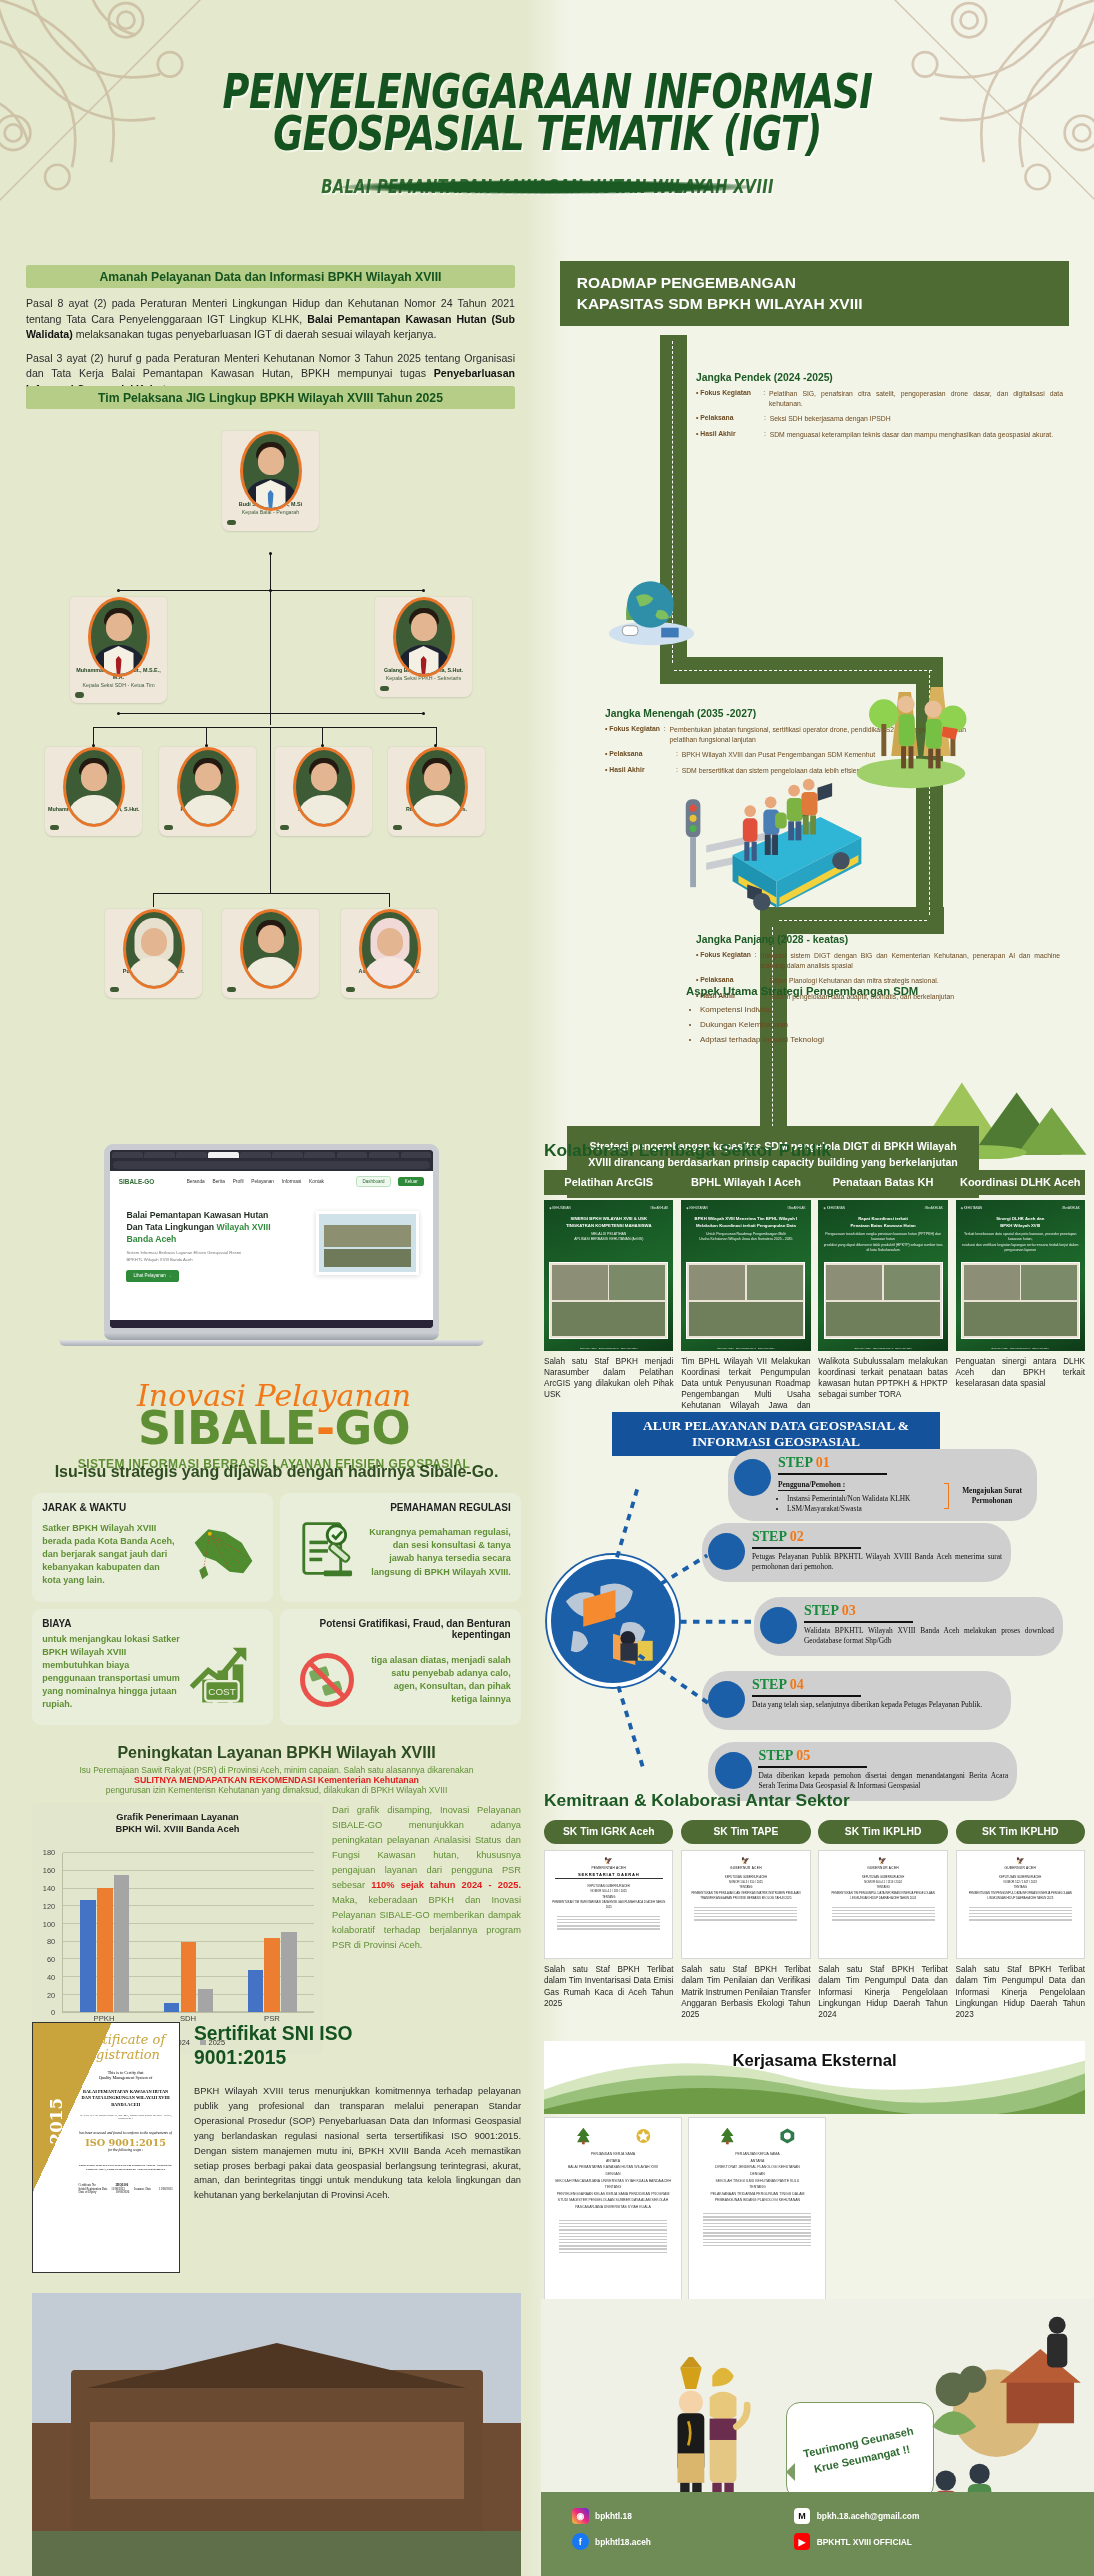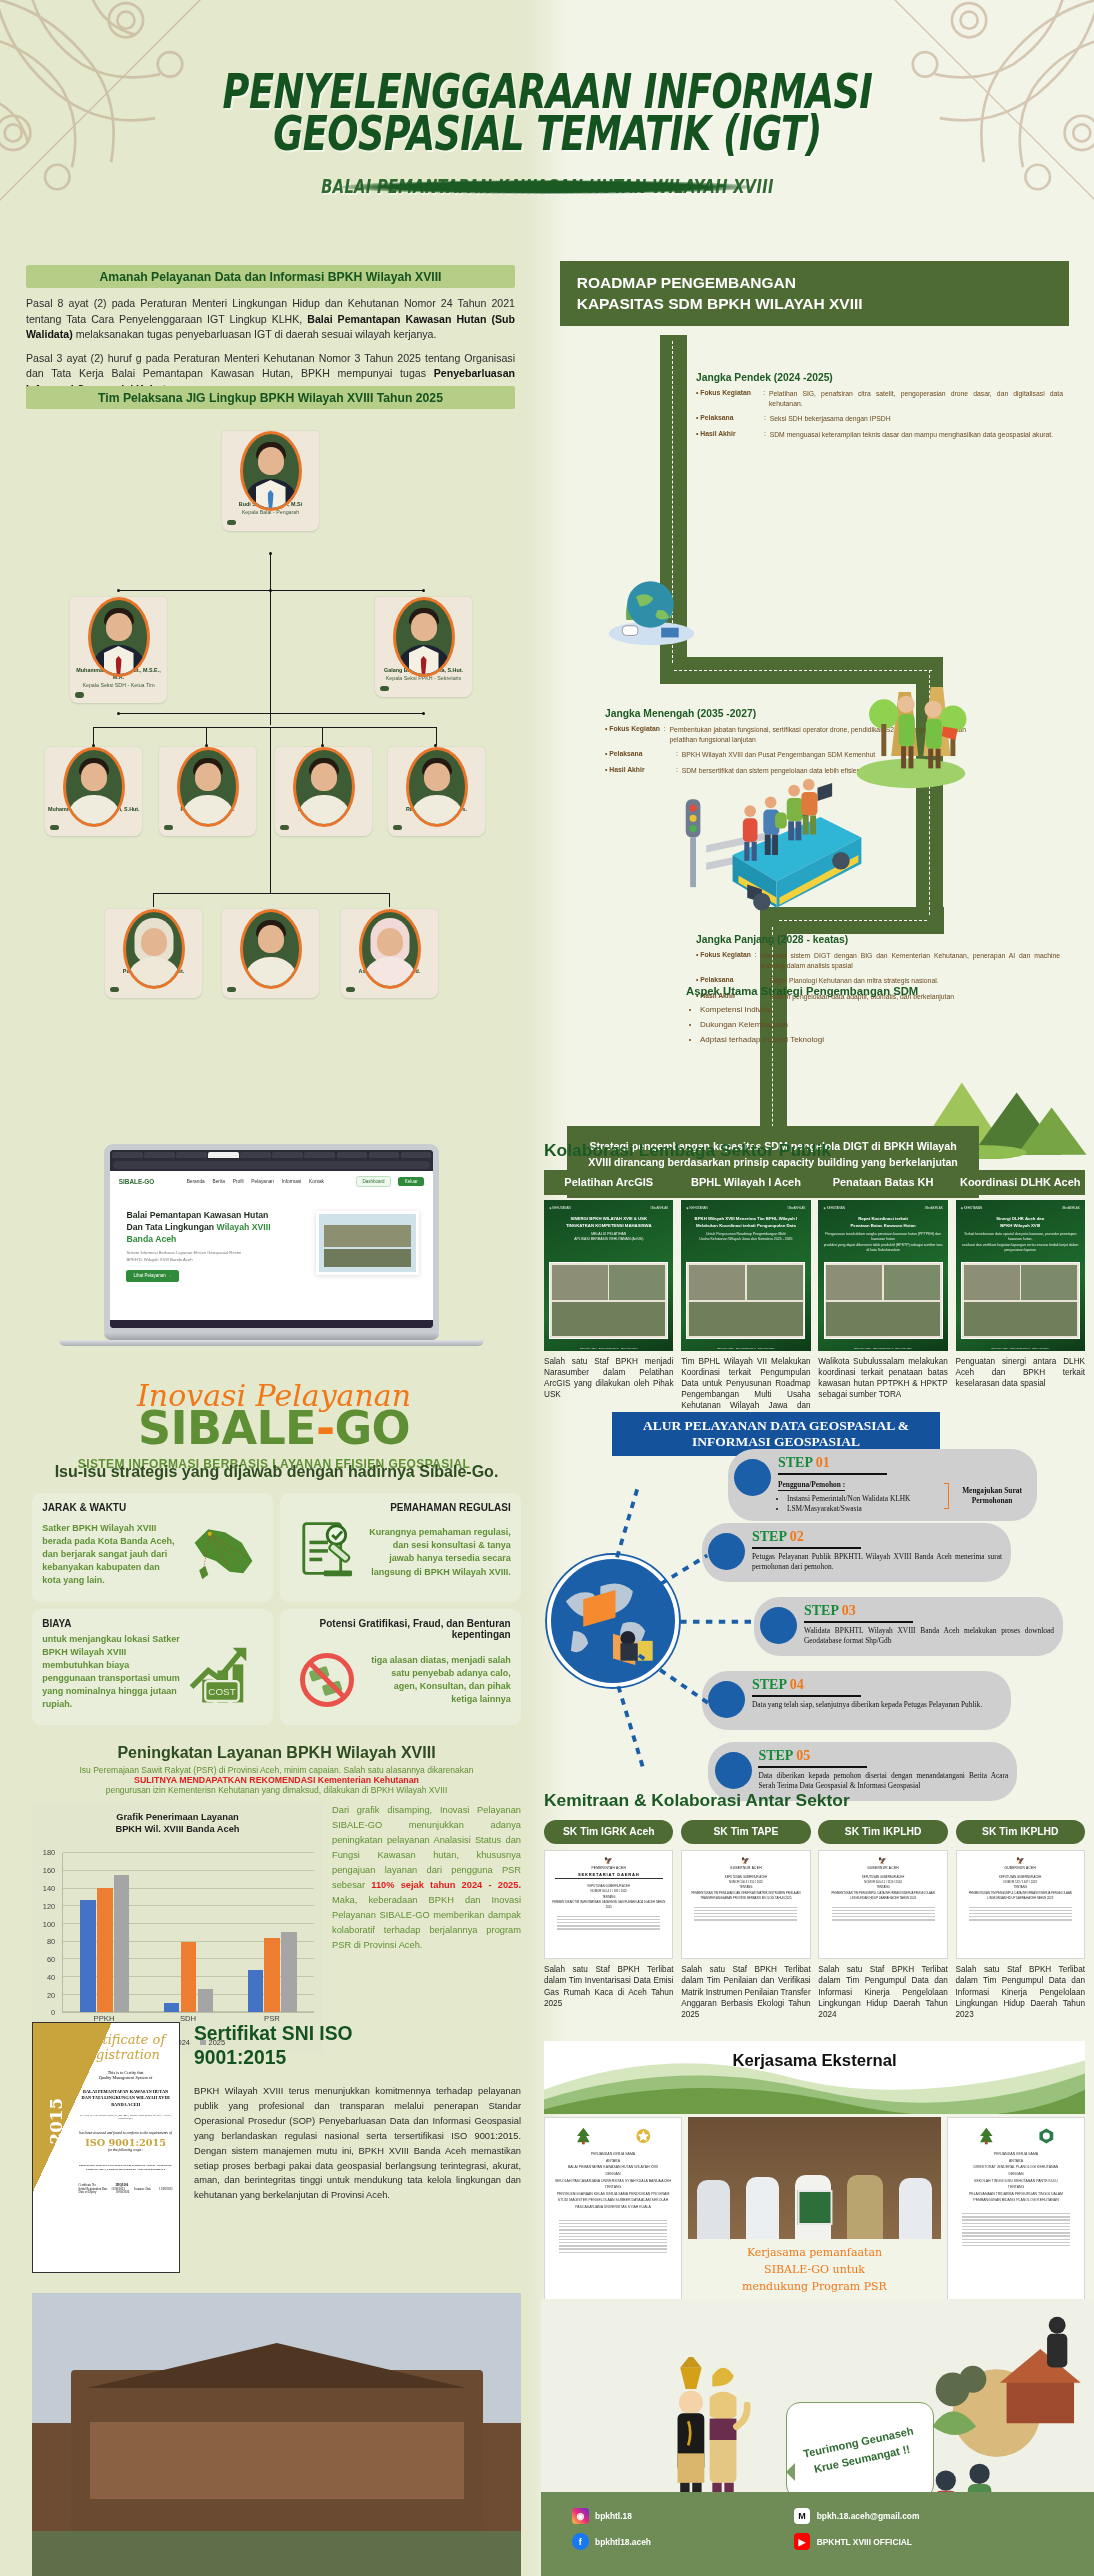--- a/index.html
+++ b/index.html
@@ -1114,38 +1114,20 @@
       <div class="doc-line"></div>
         <div class="doc-line"></div>
         <div class="doc-line"></div>
         <div class="doc-line"></div>
       <div class="doc-line"></div>
         <div class="doc-line"></div>
         <div class="doc-line"></div>
         <div class="doc-line"></div>
     </div>
 
-    <div style="flex:1;position:relative;">
-      <div style="height:122px;background:linear-gradient(#6b4f36,#8a6a48);position:relative;overflow:hidden;">
-        <div style="position:absolute;left:0;right:0;bottom:0;height:70px;display:flex;justify-content:space-around;align-items:flex-end;">
-          <div style="width:33px;height:59px;background:#dfe3e8;border-radius:10.3px 10.3px 0 0"></div>
-          <div style="width:33px;height:62px;background:#eceff2;border-radius:10.3px 10.3px 0 0"></div>
-          <div style="width:36px;height:64px;background:#f2f3ee;border-radius:10.3px 10.3px 0 0"></div>
-          <div style="width:36px;height:64px;background:#b9a36f;border-radius:10.3px 10.3px 0 0"></div>
-          <div style="width:33px;height:61px;background:#e7eaee;border-radius:10.3px 10.3px 0 0"></div>
-        </div>
-        <div style="position:absolute;left:50%;transform:translateX(-50%);bottom:14px;width:35px;height:35px;background:#2e6e3a;border:2.6px solid #e8e8e8;"></div>
-      </div>
-      <div class="kerja-cap" style="margin-top:5.2px;">
-        <div>Kerjasama pemanfaatan</div>
-        <div>SIBALE-GO untuk</div>
-        <div>mendukung Program PSR</div>
-        <div>di Provinsi Aceh</div>
-      </div>
-    </div>
 
     <div class="doc" style="width:138px;height:193px;padding:9px 7.7px;">
       <div style="display:flex;justify-content:space-around;margin-bottom:6.4px;">
         <svg width="16.7" height="18" viewBox="0 0 24 26">
             <path d="M12 1 L21 13 L16 13 L21 22 L3 22 L8 13 L3 13 Z" fill="#3f7a28"></path>
             <rect x="10" y="20" width="4" height="5" fill="#a0522d"></rect>
           </svg>
         <svg width="16.7" height="18" viewBox="0 0 24 26">
             <path d="M12 2 L22 8 L22 18 L12 24 L2 18 L2 8 Z" fill="#2f7a4a"></path>
             <circle cx="12" cy="13" r="5" fill="#fff"></circle>

